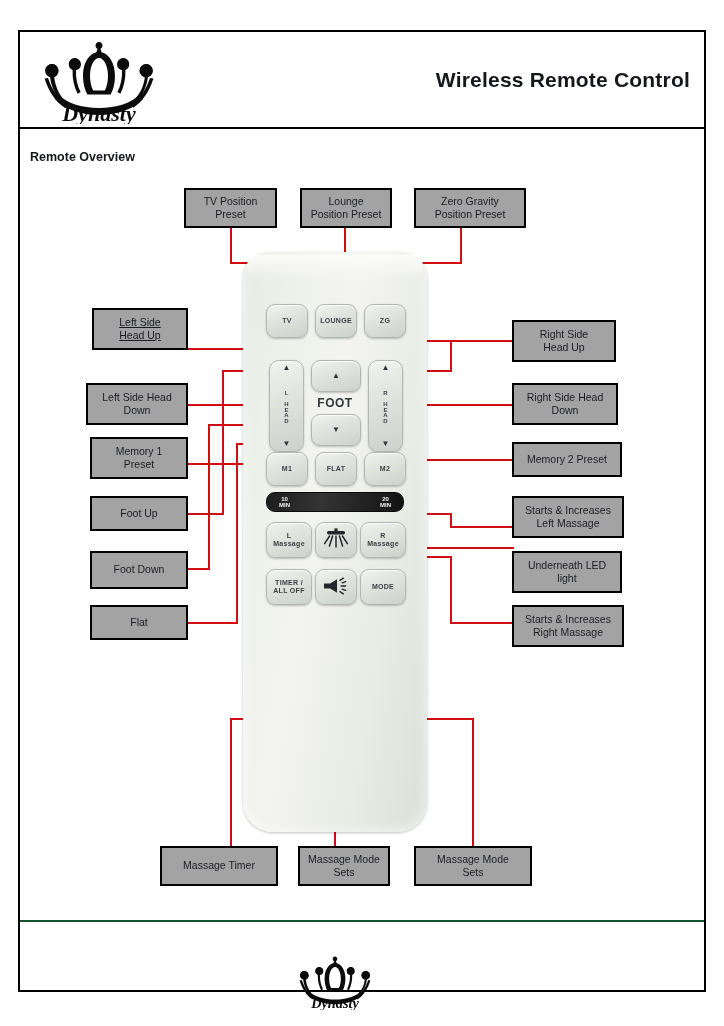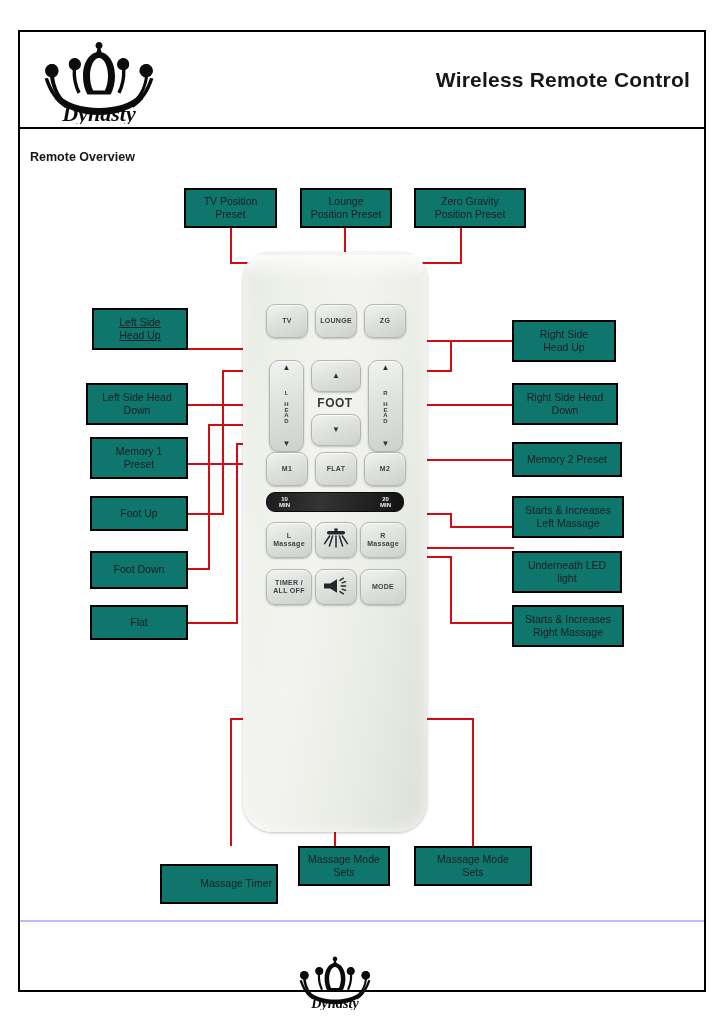--- a/index.html
+++ b/index.html
@@ -4,21 +4,21 @@
 <style>
   html,body{margin:0;padding:0;background:#fff;}
   body{width:724px;height:1026px;position:relative;font-family:"Liberation Sans",sans-serif;overflow:hidden;}
 
   .page-frame{position:absolute;left:18px;top:30px;width:688px;height:962px;border:2px solid #000;box-sizing:border-box;}
 
   .header-band{position:absolute;left:20px;top:32px;width:684px;height:97px;box-sizing:border-box;border-bottom:2px solid #000;}
   .brand-logo{position:absolute;left:14px;top:6px;width:130px;height:86px;}
   .doc-title{position:absolute;right:14px;top:36px;font-size:21px;font-weight:bold;color:#15171c;letter-spacing:.2px;white-space:nowrap;}
 
-  .section-band{position:absolute;left:20px;top:131px;width:684px;height:791px;box-sizing:border-box;border-bottom:2px solid #c4b5fd;}
+  .section-band{position:absolute;left:20px;top:131px;width:684px;height:791px;box-sizing:border-box;border-bottom:2px solid #14532d;}
   .section-title{position:absolute;left:10px;top:19px;font-size:12.5px;font-weight:bold;color:#15171c;}
 
   .footer-band{position:absolute;left:20px;top:924px;width:684px;height:66px;}
 
   
   .remote{position:absolute;left:243px;top:252px;width:184px;height:580px;
     border-radius:26px 26px 30px 30px;
     background:linear-gradient(100deg,#e7e9e3 0%,#eef0ea 18%,#f3f4ef 42%,#e9ebe5 72%,#dcdfd8 100%);
     box-shadow:inset 0 0 14px rgba(255,255,255,.7),0 1px 3px rgba(0,0,0,.25);}
   .remote:after{content:"";position:absolute;left:4px;top:3px;right:4px;height:26px;border-radius:22px 22px 40px 40px;
@@ -36,21 +36,21 @@
 
   .foot-label{position:absolute;font-size:12px;font-weight:bold;color:#31363d;letter-spacing:.5px;}
 
   .timer-strip{position:absolute;border-radius:9px;background:linear-gradient(100deg,#1d1d1d,#343434 40%,#121212);
     border:1px solid #0a0a0a;display:flex;align-items:center;justify-content:space-between;padding:0 12px;box-sizing:border-box;}
   .timer-strip span{color:#f2f2f2;font-size:6px;font-weight:bold;line-height:1.05;text-align:center;}
 
   .remote-crown{position:absolute;left:50%;top:702px;transform:translateX(-50%);width:96px;height:56px;}
 
   
-  .callout{position:absolute;border:2.5px solid #000;background:#0f766e;box-sizing:border-box;
+  .callout{position:absolute;border:2.5px solid #000;background:#a3a3a3;box-sizing:border-box;
     display:flex;align-items:center;justify-content:center;text-align:center;
     font-size:10.5px;color:#1b1d22;line-height:1.25;padding:2px 4px;}
 
   .ln{position:absolute;background:#cf0d12;}
   .lh{height:2px;}
   .lv{width:2px;}
   .arrow{position:absolute;width:0;height:0;}
   .ar-r{border-top:5px solid transparent;border-bottom:5px solid transparent;border-left:8px solid #cf0d12;}
   .ar-l{border-top:5px solid transparent;border-bottom:5px solid transparent;border-right:8px solid #cf0d12;}
   .ar-d{border-left:5px solid transparent;border-right:5px solid transparent;border-top:8px solid #cf0d12;}
@@ -339,21 +339,21 @@
 </div>
 <div class="callout" style="left:512px;top:551px;width:110px;height:42px;">
   <span style="white-space:pre-line">Underneath LED
 light</span>
 </div>
 <div class="callout" style="left:512px;top:605px;width:112px;height:42px;">
   <span style="white-space:pre-line">Starts &amp; Increases
 Right Massage</span>
 </div>
 
-<div class="callout" style="left:160px;top:864px;width:118px;height:40px;justify-content:flex-end;">
+<div class="callout" style="left:160px;top:846px;width:118px;height:40px;">
   <span style="white-space:pre-line">Massage Timer</span>
 </div>
 <div class="callout" style="left:298px;top:846px;width:92px;height:40px;">
   <span style="white-space:pre-line">Massage Mode
 Sets</span>
 </div>
 <div class="callout" style="left:414px;top:846px;width:118px;height:40px;">
   <span style="white-space:pre-line">Massage Mode
 Sets</span>
 </div>

